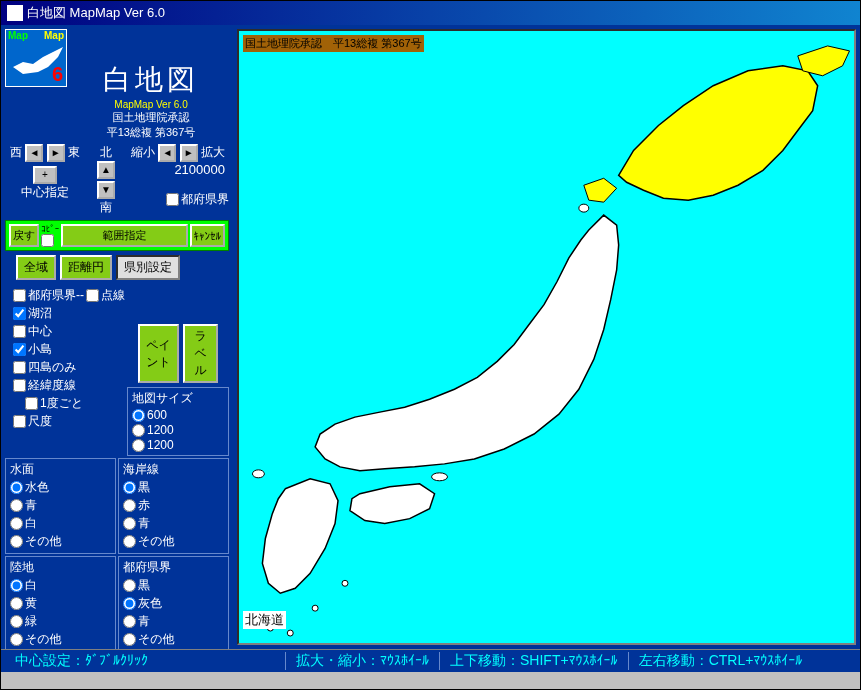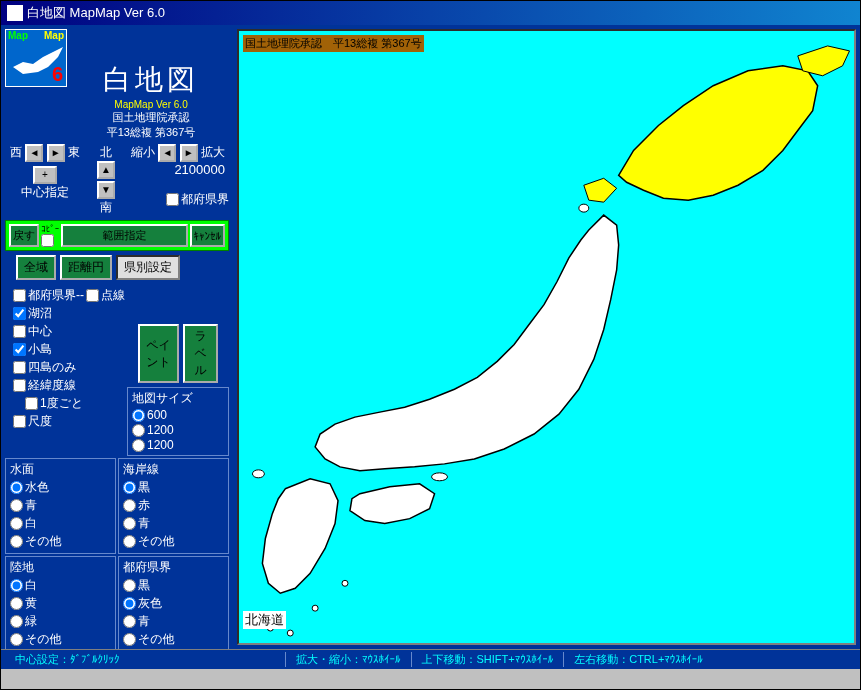--- a/index.html
+++ b/index.html
@@ -21,38 +21,38 @@
 .logo-text2 { position: absolute; top: 0; right: 2px; font-size: 10px; color: #ffff00; font-weight: bold; }
 .logo-num { position: absolute; bottom: 0; right: 3px; color: #ff0000; font-size: 20px; font-weight: bold; }
 .title-block { flex: 1; text-align: center; }
 .main-title { font-size: 28px; color: #fff; font-weight: normal; letter-spacing: 4px; margin-top: 32px; }
 .sub1 { color: #ffff00; font-size: 10px; }
 .sub2 { color: #fff; font-size: 11px; }
 .nav-row { display: flex; gap: 6px; margin-top: 4px; align-items: flex-start; }
 .nav-group { text-align: center; }
 .arrow-btn { width: 18px; height: 18px; background: #c0c0c0; border: 2px outset #fff; color: #000; font-size: 10px; line-height: 14px; cursor: pointer; display: inline-block; text-align: center; }
 .nav-label { font-size: 12px; }
-.btn { background: #15803d; color: #000; border: 2px outset #fff; padding: 2px 6px; cursor: pointer; font-size: 12px; }
+.btn { background: #84cc16; color: #000; border: 2px outset #fff; padding: 2px 6px; cursor: pointer; font-size: 12px; }
 .btn-sunken { border: 2px inset #808080; background: #e0e0e0; }
 .chk-row { display: flex; align-items: center; gap: 2px; margin: 1px 0; white-space: nowrap; }
 input[type="checkbox"], input[type="radio"] { width: 13px; height: 13px; }
 .green-frame { background: #00ff00; padding: 3px; display: flex; gap: 2px; margin: 4px 0; border: 1px solid #008000; }
 .green-frame .btn { font-size: 11px; padding: 1px 2px; }
 .tiny-chk { width: 11px; height: 11px; }
 .btn-row { display: flex; gap: 4px; margin: 4px 11px; }
 .options-panel { background: #003399; padding: 2px 0; }
 .check-col { padding-left: 8px; }
 .grp-box { border: 1px solid #6688cc; padding: 2px 4px; margin: 1px 0; }
 .grp-title { font-size: 12px; }
 .two-col { display: flex; gap: 2px; }
 .two-col > div { flex: 1; }
 .coords { color: #ffff00; font-size: 12px; margin-top: 2px; }
 .coords-val { color: #00ff00; }
 .coords-white { color: #fff; }
-.statusbar { background: #003399; color: #00ffff; font-size: 11px; padding: 2px 4px; display: flex; border-top: 1px solid #808080; }
+.statusbar { background: #003399; color: #00ffff; font-size: 14px; padding: 2px 4px; display: flex; border-top: 1px solid #808080; }
 .statusbar > div { padding: 0 10px; border-left: 1px solid #6688cc; }
 .statusbar > div:first-child { border-left: none; flex: 0 0 280px; }
 .scale-val { text-align: right; color: #fff; font-size: 13px; padding-right: 4px; }
 svg.japan { position: absolute; top: 0; left: 0; width: 100%; height: 100%; }
 </style>
 </head>
 <body>
 
 <div class="window">
   <div class="titlebar">

